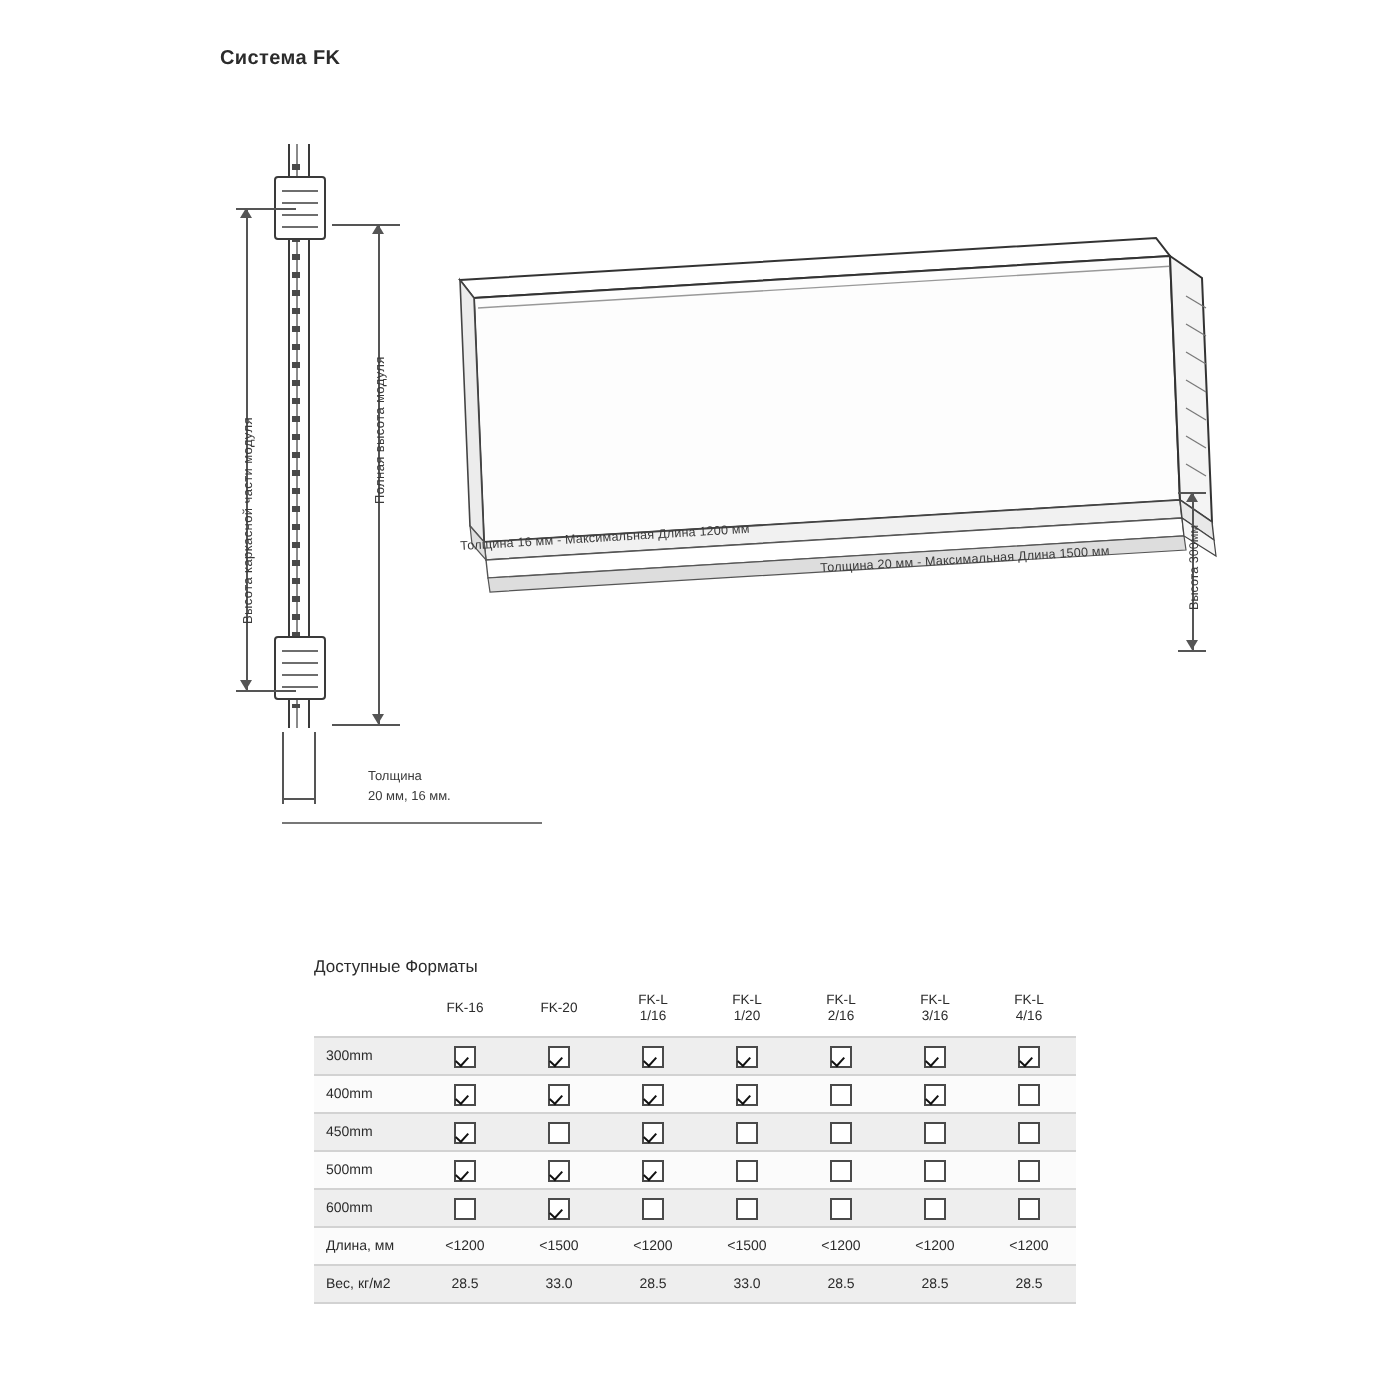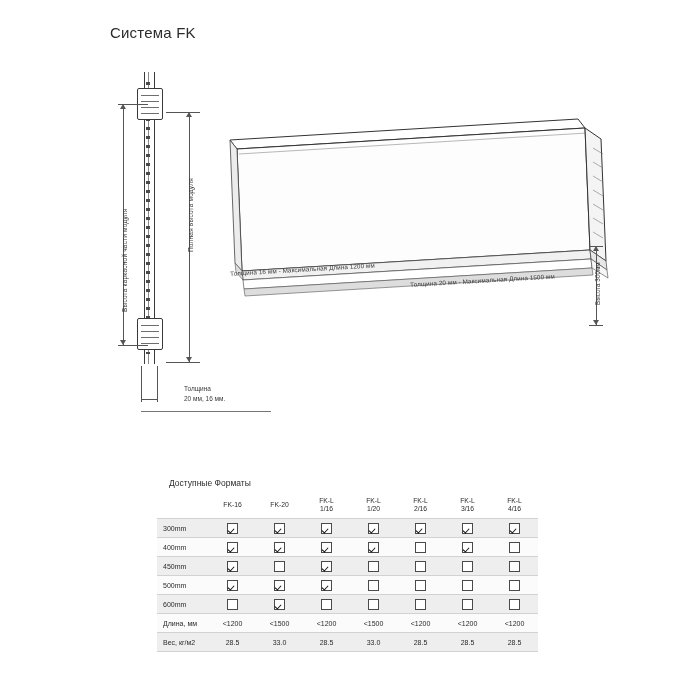--- a/index.html
+++ b/index.html
@@ -10,23 +10,24 @@
     color:#2b2b2b;
     position:relative;
     overflow:hidden;
   }
   .page{position:absolute;inset:0;}
 
   
   .title{
     position:absolute;
     left:110px;top:24px;
-    font-size:15px;
+    font-size:10px;
     letter-spacing:.2px;
     color:#2b2b2b;
+    font-weight:bold;
   }
 
   
   .rail{
     position:absolute;
     left:141px;top:72px;
     width:16px;height:292px;
   }
   .rail .body{
     position:absolute;left:3px;top:0;width:9px;height:292px;
@@ -95,21 +96,21 @@
   }
 
   
   .rlabel{
     position:absolute;font-size:6.3px;color:#3a3a3a;white-space:nowrap;
     transform-origin:0 0;transform:rotate(-90deg);
   }
 
   
   .tbl-title{
-    position:absolute;left:157px;top:478px;font-size:8.5px;color:#2b2b2b;margin-left:12px;
+    position:absolute;left:157px;top:478px;font-size:8.5px;color:#2b2b2b;
   }
   table.formats{
     position:absolute;left:157px;top:492px;
     border-collapse:collapse;
     font-size:7px;
     color:#2b2b2b;
   }
   table.formats th, table.formats td{
     padding:0;margin:0;text-align:center;vertical-align:middle;
   }

